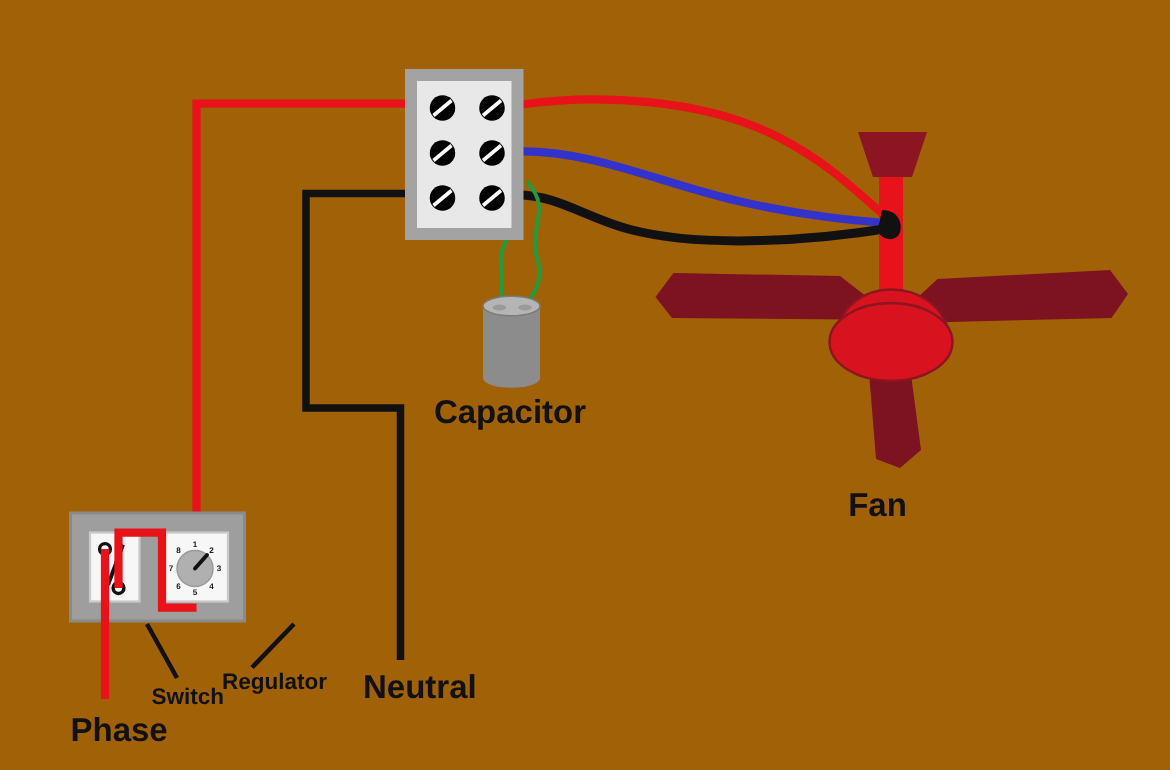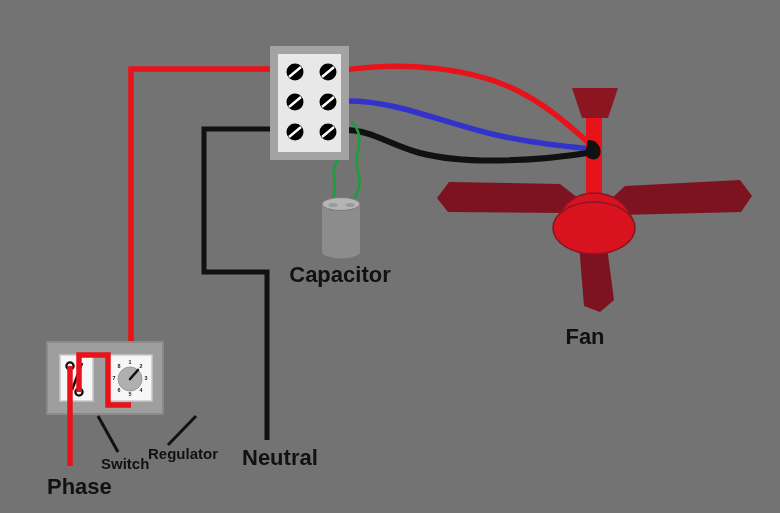--- a/index.html
+++ b/index.html
@@ -11,21 +11,21 @@
     width: 780px;
     height: 513px;
     overflow: hidden;
     font-family: "Liberation Sans", sans-serif;
     position: relative;
   }
   #diagram-root {
     position: relative;
     width: 780px;
     height: 513px;
-    background: #737373;
+    background: #a16207;
   }
   svg.diagram-canvas {
     position: absolute;
     top: 0;
     left: 0;
     width: 780px;
     height: 513px;
     display: block;
   }
   .label-text {

